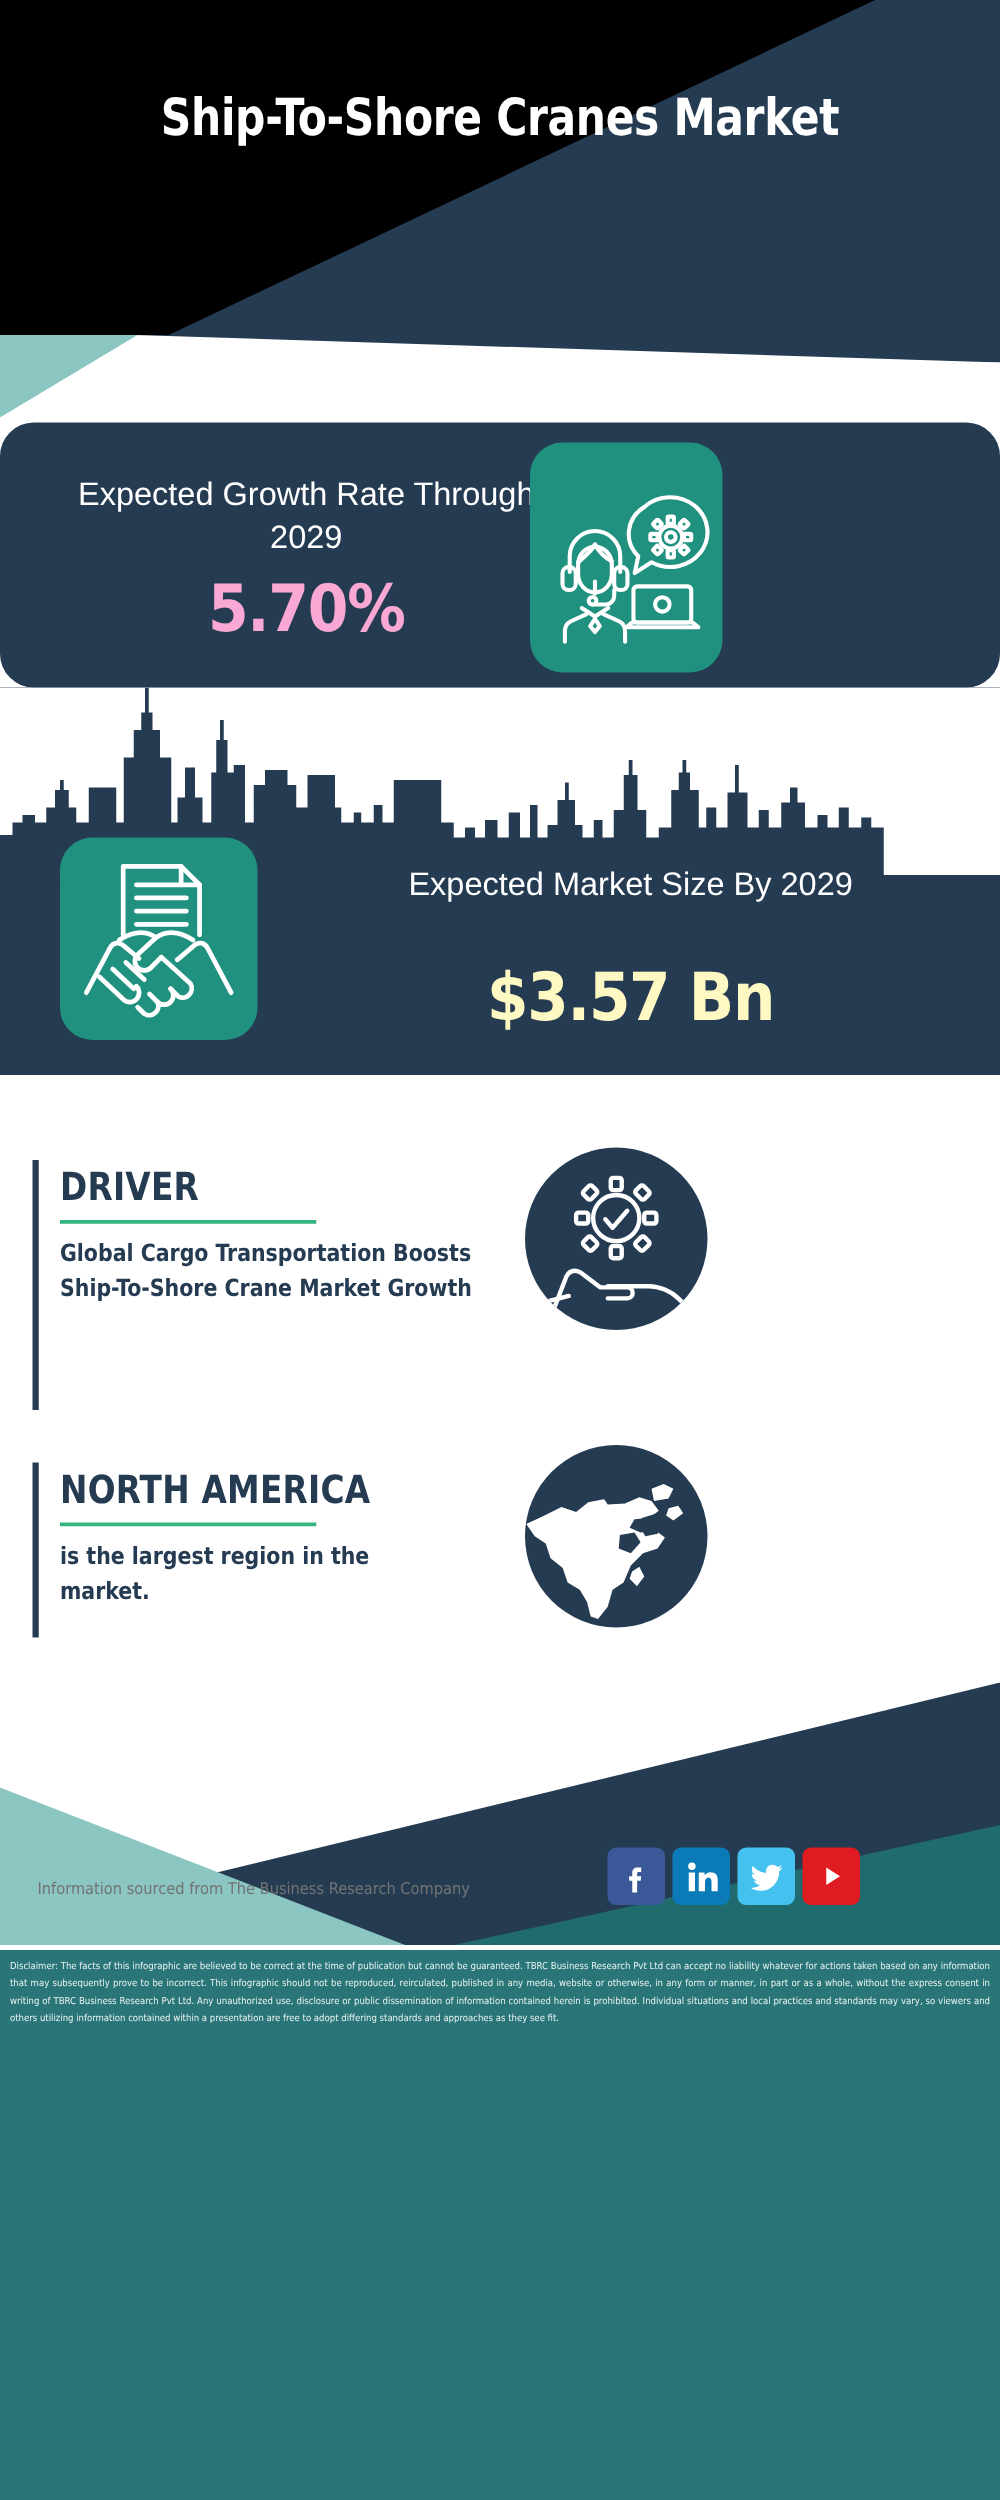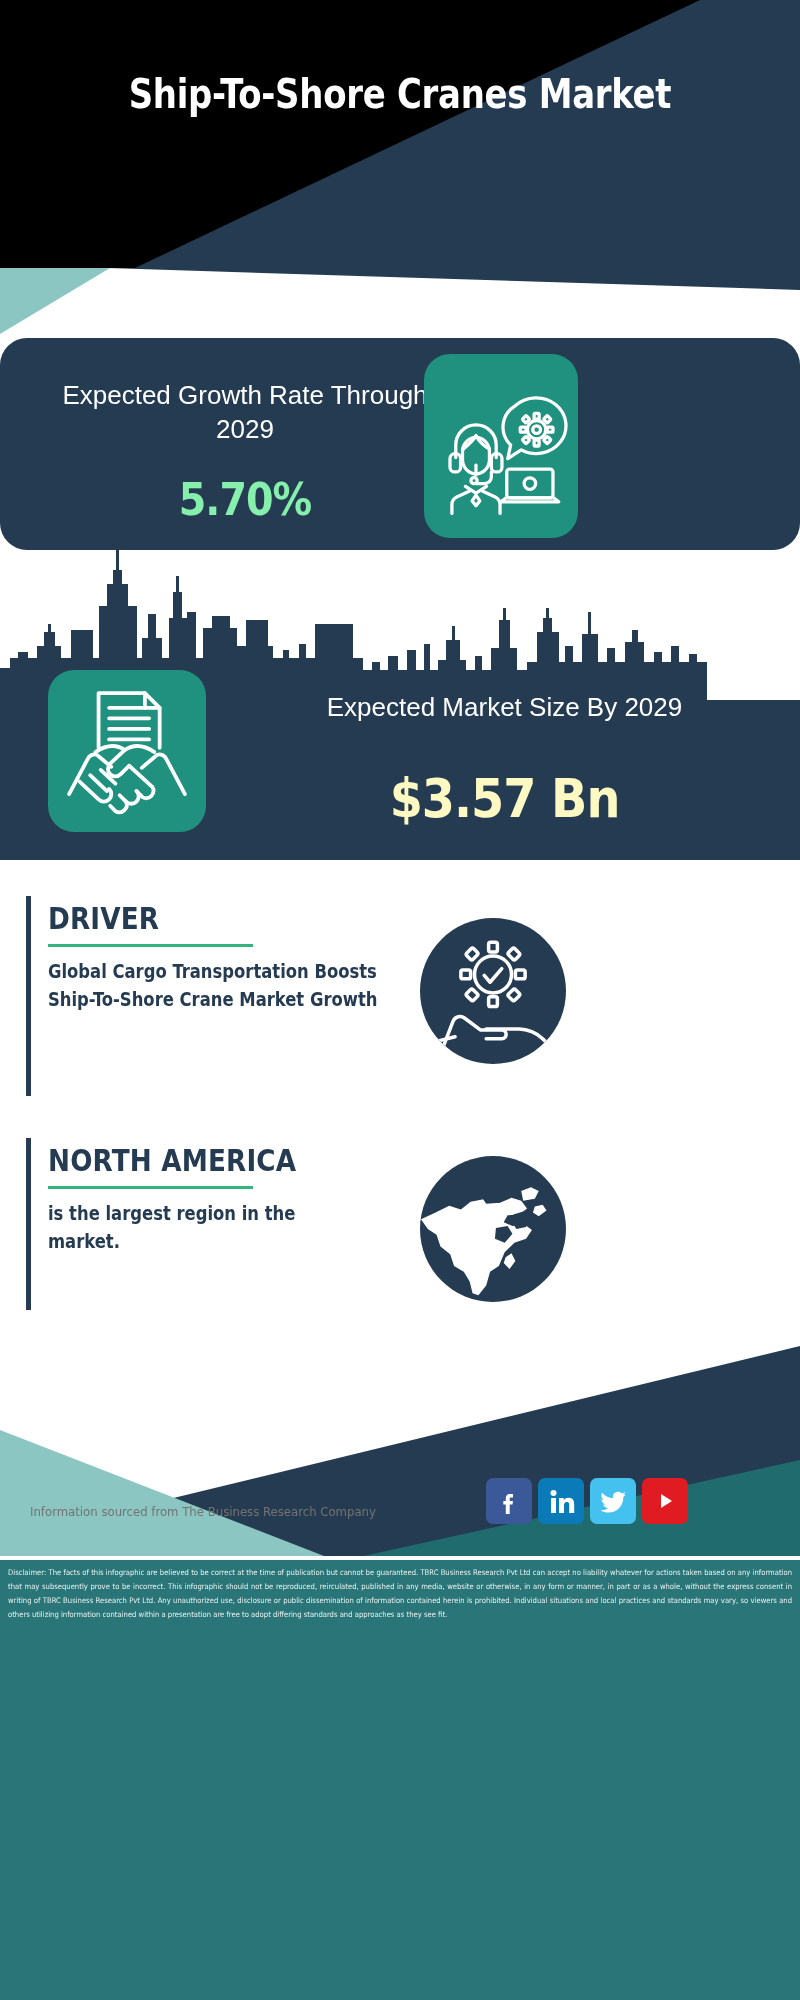--- a/index.html
+++ b/index.html
@@ -56,24 +56,23 @@
     background:#253b52;
     border-radius:27px;
   }
   #growth-label {
     position:absolute; left:30px; top:40px; width:430px;
     text-align:center; color:#ffffff;
     font-size:26px; line-height:1.32; font-weight:400;
   }
   #growth-value {
     position:absolute; left:30px; top:120px; width:430px;
-    text-align:center; color:#86efac;
-    font-size:44px; font-weight:bold; letter-spacing:-1px;
-    font-family:"DejaVu Sans Condensed","Liberation Sans", sans-serif;
-    margin-top:16px;
+    text-align:center; color:#f9a8d4;
+    font-size:52px; font-weight:bold; letter-spacing:-1px;
+    font-family:"DejaVu Sans Condensed","Liberation Sans", sans-serif;
   }
   #growth-icon {
     position:absolute; left:424px; top:16px; width:154px; height:184px;
     background:#20907f; border-radius:26px;
   }
 
   
   #market {
     position:absolute; left:0; top:550px; width:800px; height:310px;
     background:#253b52; overflow:hidden;padding-left:28px;
@@ -95,21 +94,21 @@
   #market-value {
     position:absolute; left:232px; top:218px; width:545px;
     text-align:center; color:#fef9c3;
     font-size:53px; font-weight:bold; letter-spacing:-1px;
     font-family:"DejaVu Sans Condensed","Liberation Sans", sans-serif;
   }
 
   
   #content { position:absolute; left:0; top:868px; width:800px; height:500px; background:#ffffff; }
 
-  .infoblock { position:absolute; left:26px; }
+  .infoblock { position:absolute; left:26px;margin-top:32px; }
   .infobar { position:absolute; left:0; top:0; width:5px; background:#253b52; }
   .infotitle {
     position:absolute; left:22px; top:-6px;
     color:#253b52; font-size:31px; font-weight:bold; letter-spacing:0.2px;
     font-family:"DejaVu Sans Condensed","Liberation Sans", sans-serif;
     transform:scaleX(0.94); transform-origin:left center;
   }
   .infounderline { position:absolute; left:22px; width:205px; height:3px; background:#34b57f; }
   .infotext {
     position:absolute; left:22px;

